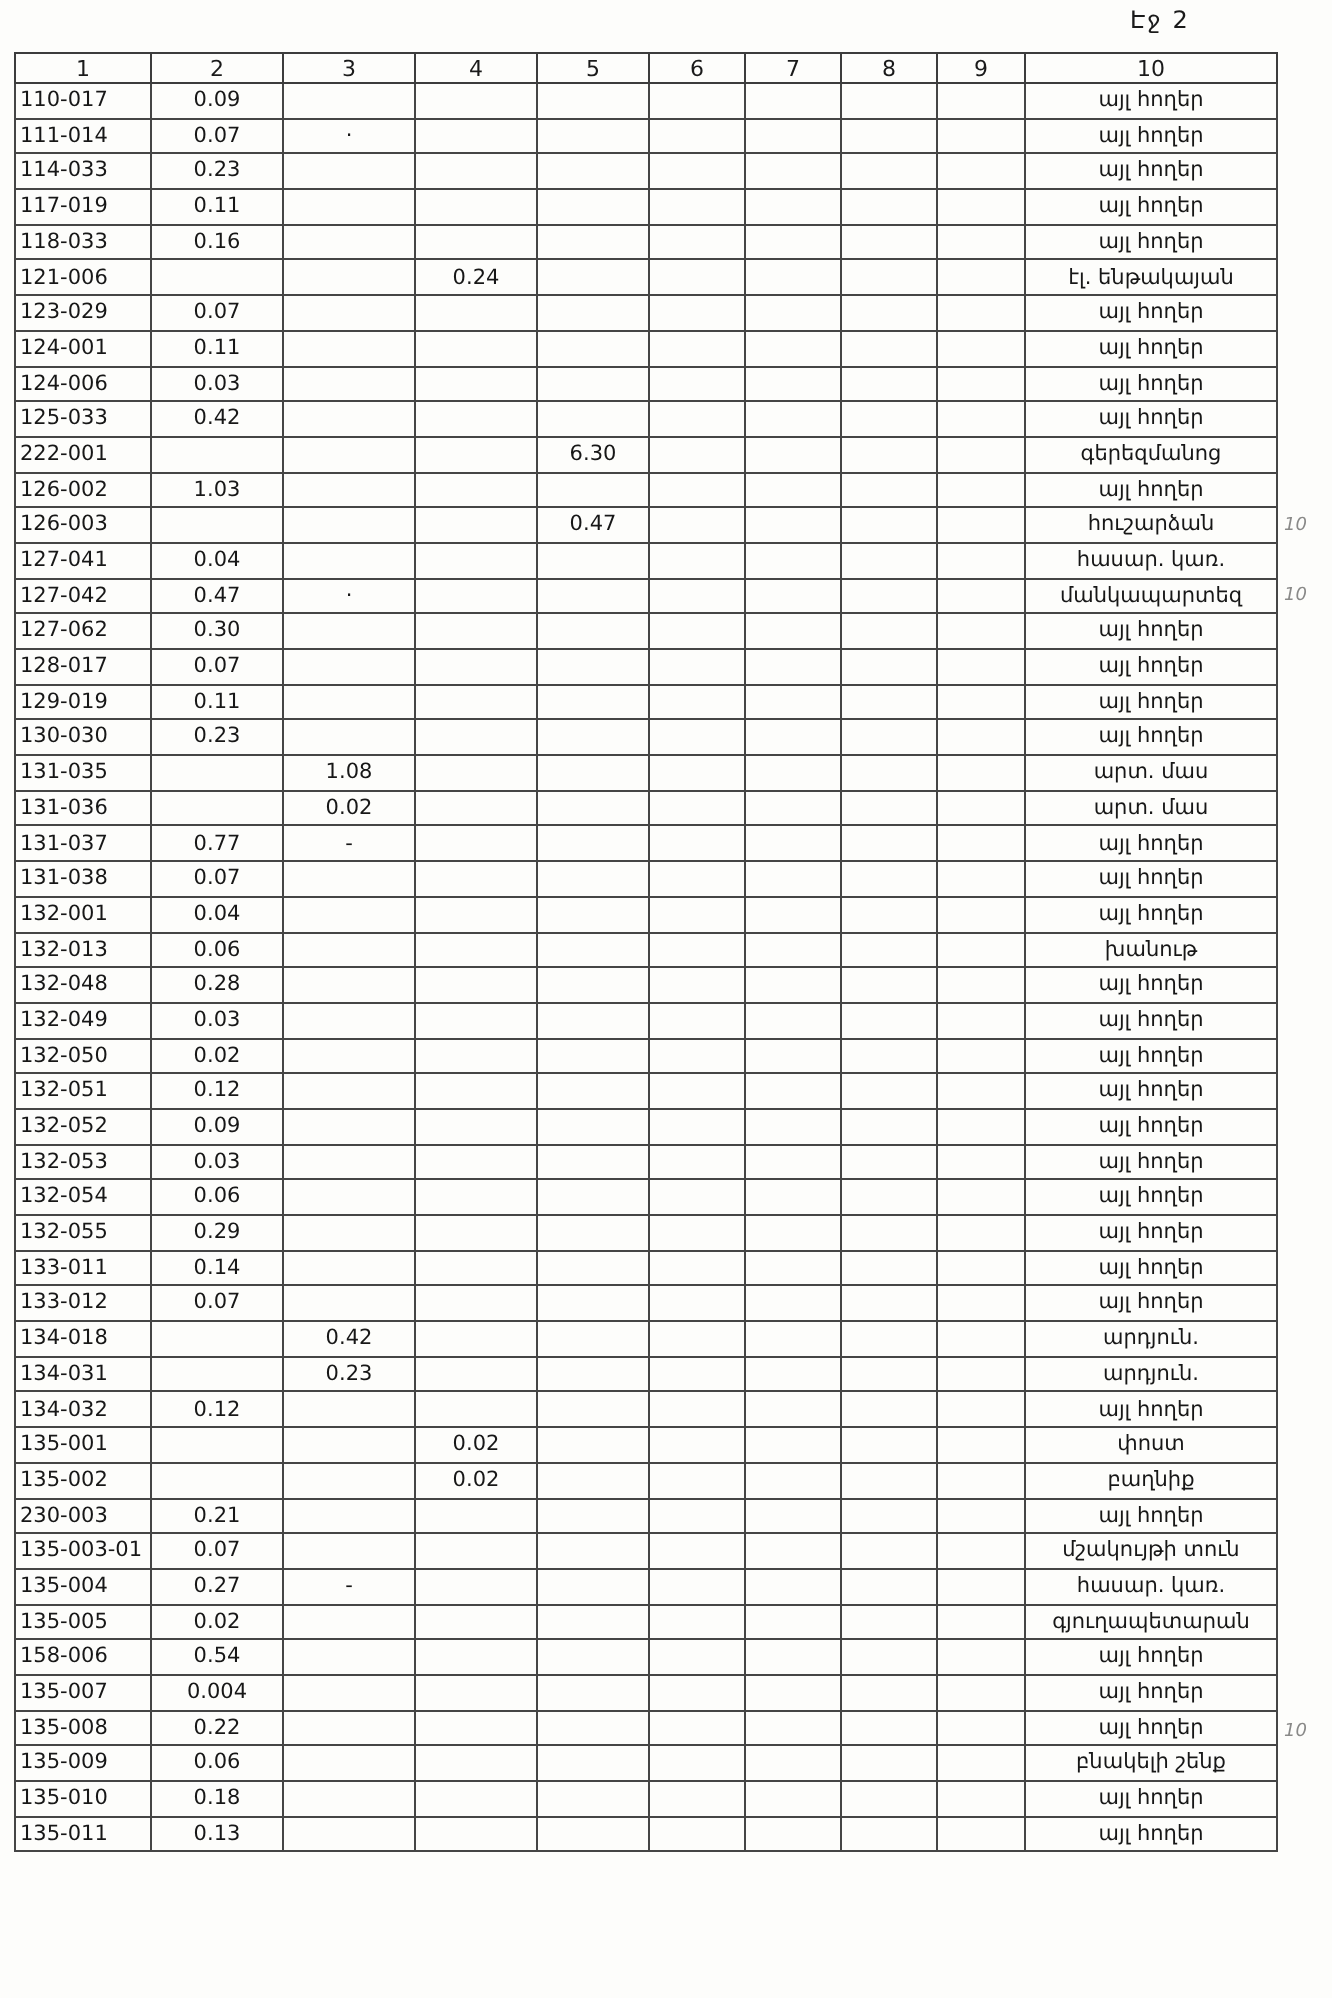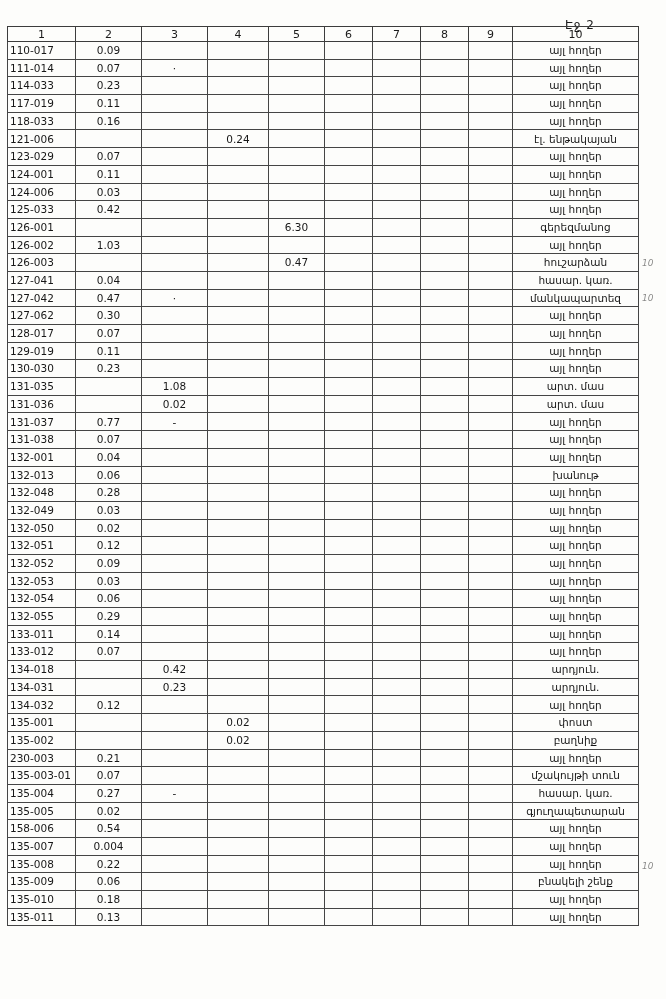--- a/index.html
+++ b/index.html
@@ -7,21 +7,21 @@
     width:666px; height:999px; position:relative;
     background:#ffffff;
     font-family:"DejaVu Sans", sans-serif;
     color:#141414;
   }
   .page {
     position:absolute; inset:0;
     background:#fdfdfb;
   }
   .page-label {
-    position:absolute; top:18px; left:565px;
+    position:absolute; top:3px; left:565px;
     font-size:12px; letter-spacing:1px; color:#1a1a1a;
   }
   table.scan-table {
     position:absolute; left:7px; top:26px;
     width:631px;
     border-collapse:collapse; table-layout:fixed;
     background:transparent;
   }
   table.scan-table col.c1  { width:68px; }
   table.scan-table col.c2  { width:66px; }
@@ -206,21 +206,21 @@
           <td class="col3"></td>
           <td class="col4"></td>
           <td class="col5"></td>
           <td class="col6"></td>
           <td class="col7"></td>
           <td class="col8"></td>
           <td class="col9"></td>
           <td class="col10">այլ հողեր</td>
         </tr>
         <tr>
-          <td class="col1">126-001</td>
+          <td class="col1">222-001</td>
           <td class="col2"></td>
           <td class="col3"></td>
           <td class="col4"></td>
           <td class="col5">6.30</td>
           <td class="col6"></td>
           <td class="col7"></td>
           <td class="col8"></td>
           <td class="col9"></td>
           <td class="col10">գերեզմանոց</td>
         </tr>

